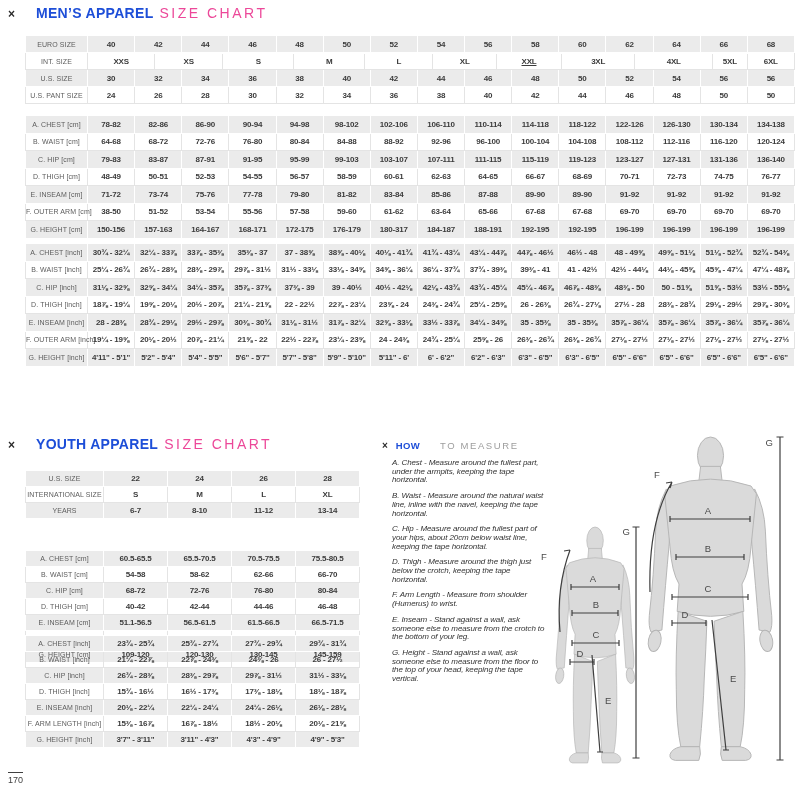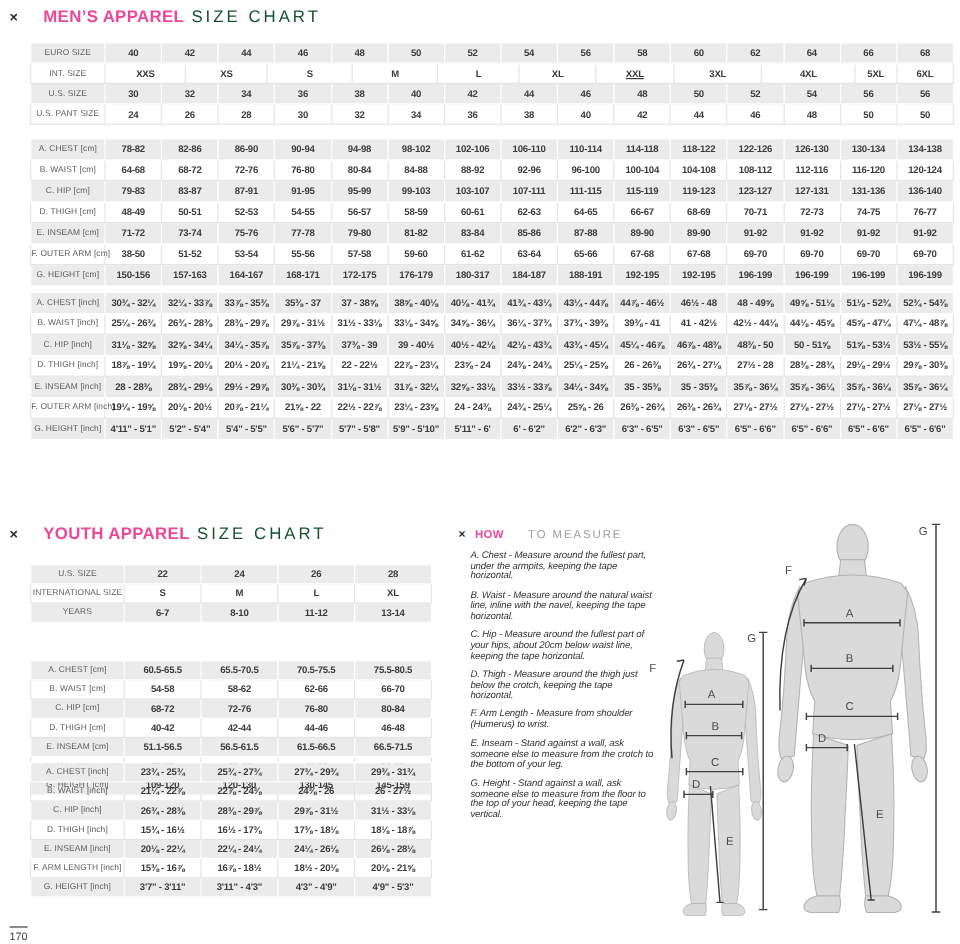--- a/index.html
+++ b/index.html
@@ -4,22 +4,22 @@
 <style>
   html,body{margin:0;padding:0}
   body{width:800px;height:787px;position:relative;background:#fff;
        font-family:"Liberation Sans",sans-serif;overflow:hidden}
 
   
   .sec-title{position:absolute;display:flex;align-items:baseline;white-space:nowrap}
   .sec-title .x{font-size:12px;color:#2b2b2b;font-weight:bold}
   #mens-title{left:8px;top:5px}
   #mens-title .x,#youth-title .x{margin-right:21px}
-  .t-bold{font-size:14px;font-weight:bold;color:#ec4899;letter-spacing:.3px}
-  .t-light{font-size:14px;color:#14532d;font-weight:normal;letter-spacing:2.5px;margin-left:6px}
+  .t-bold{font-size:14px;font-weight:bold;color:#1d4ed8;letter-spacing:.3px}
+  .t-light{font-size:14px;color:#ec4899;font-weight:normal;letter-spacing:2.5px;margin-left:6px}
   #youth-title{left:8px;top:436px}
 
   
   table{position:absolute;border-collapse:collapse;table-layout:fixed}
   td{height:16px;padding:0;text-align:center;vertical-align:middle;
      border:1px solid #e4e4e4;font-size:8px;font-weight:bold;color:#3b3b3b;
      letter-spacing:-.2px;white-space:nowrap;overflow:visible}
   tr:nth-child(odd) td{background:#ebebeb;border-color:#fff}
   td.lbl{font-weight:normal;font-size:7px;color:#5c5c5c;letter-spacing:.1px}
   #t-mens-header{left:25px;top:35px;width:770px}

